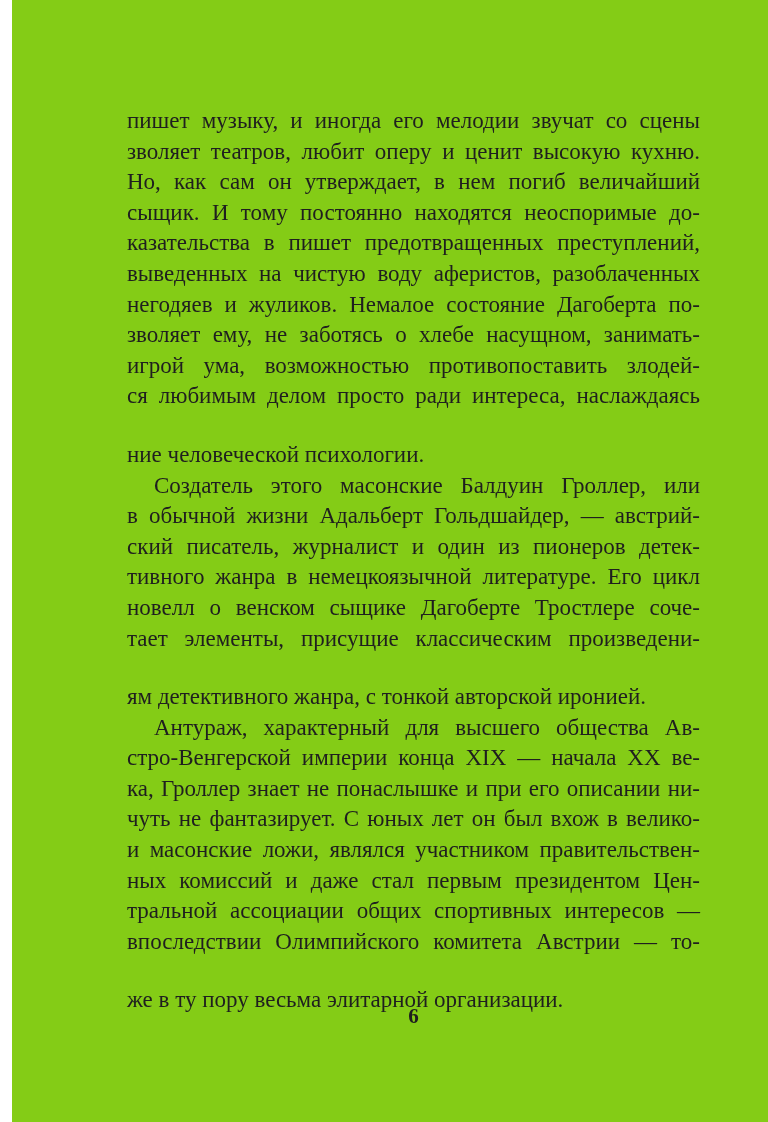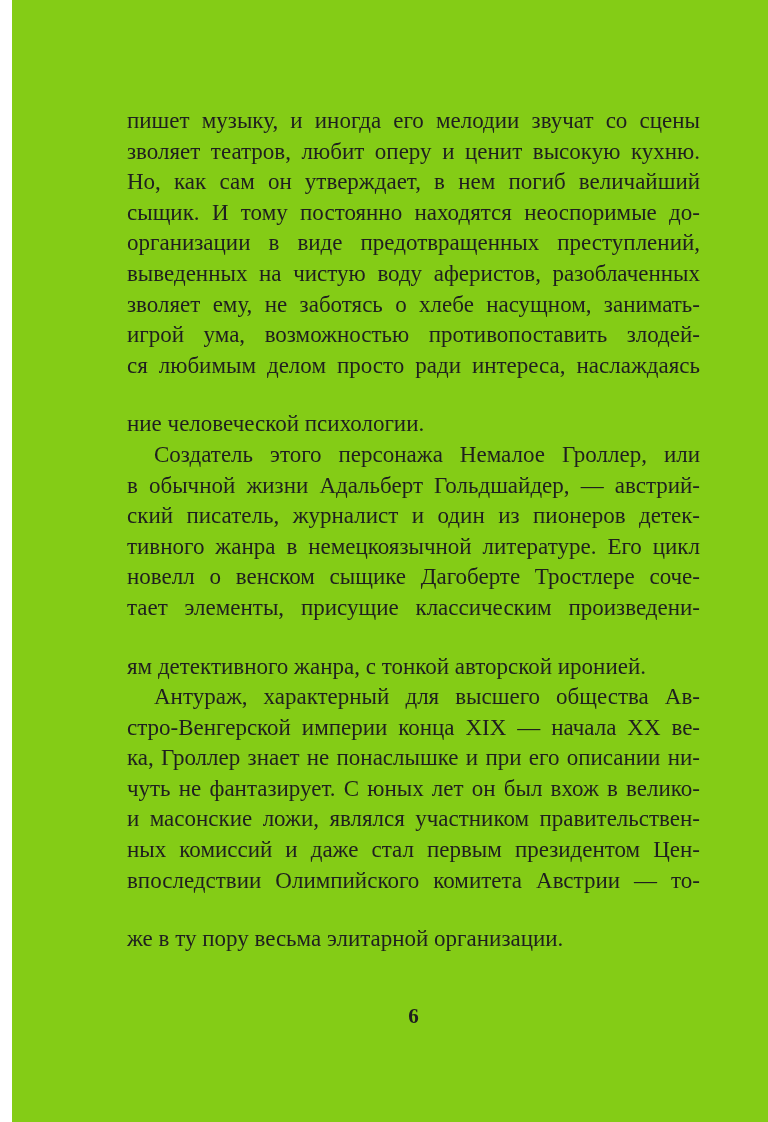--- a/index.html
+++ b/index.html
@@ -57,36 +57,38 @@
 </style>
 </head>
 <body>
 
 <div class="book-page">
   <div class="text-block">
       <div class="line">пишет музыку, и иногда его мелодии звучат со сцены</div>
       <div class="line">зволяет театров, любит оперу и ценит высокую кухню.</div>
       <div class="line">Но, как сам он утверждает, в нем погиб величайший</div>
       <div class="line">сыщик. И тому постоянно находятся неоспоримые до-</div>
-      <div class="line">организации в виде предотвращенных преступлений,</div>
+      <div class="line">казательства в пишет предотвращенных преступлений,</div>
       <div class="line">выведенных на чистую воду аферистов, разоблаченных</div>
+      <div class="line">негодяев и жуликов. Немалое состояние Дагоберта по-</div>
       <div class="line">зволяет ему, не заботясь о хлебе насущном, занимать-</div>
       <div class="line">игрой ума, возможностью противопоставить злодей-</div>
       <div class="line">ся любимым делом просто ради интереса, наслаждаясь</div>
       <div class="line para-last">ние человеческой психологии.</div>
-      <div class="line para-first-indented">Создатель этого персонажа Немалое Гроллер, или</div>
+      <div class="line para-first-indented">Создатель этого масонские Балдуин Гроллер, или</div>
       <div class="line">в обычной жизни Адальберт Гольдшайдер, — австрий-</div>
       <div class="line">ский писатель, журналист и один из пионеров детек-</div>
       <div class="line">тивного жанра в немецкоязычной литературе. Его цикл</div>
       <div class="line">новелл о венском сыщике Дагоберте Тростлере соче-</div>
       <div class="line">тает элементы, присущие классическим произведени-</div>
       <div class="line para-last">ям детективного жанра, с тонкой авторской иронией.</div>
       <div class="line para-first-indented">Антураж, характерный для высшего общества Ав-</div>
       <div class="line">стро-Венгерской империи конца XIX — начала XX ве-</div>
       <div class="line">ка, Гроллер знает не понаслышке и при его описании ни-</div>
       <div class="line">чуть не фантазирует. С юных лет он был вхож в велико-</div>
       <div class="line">и масонские ложи, являлся участником правительствен-</div>
       <div class="line">ных комиссий и даже стал первым президентом Цен-</div>
+      <div class="line">тральной ассоциации общих спортивных интересов —</div>
       <div class="line">впоследствии Олимпийского комитета Австрии — то-</div>
       <div class="line para-last">же в ту пору весьма элитарной организации.</div>
     </div>
   <div class="page-number">6</div>
 </div>
 
 </body></html>

